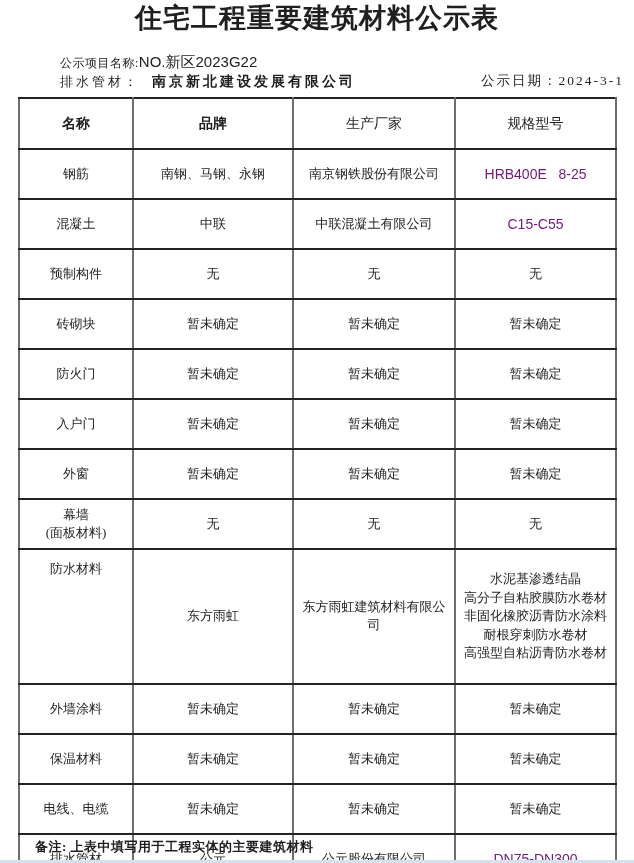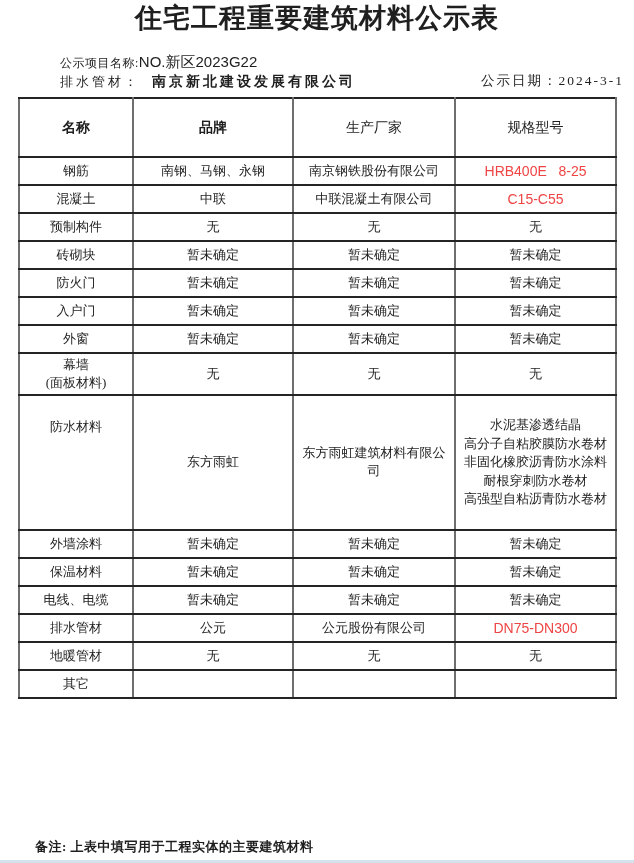--- a/index.html
+++ b/index.html
@@ -45,30 +45,30 @@
     border-top:2px solid #242424;
     border-bottom:2px solid #242424;
     border-left:2px solid #6e6e6e;
     border-right:2px solid #6e6e6e;
     text-align:center;vertical-align:middle;
     font-size:13px;
     padding:2px 6px;
     white-space:pre-wrap;
     overflow:hidden;
   }
-  thead tr{height:59px;}
-  tbody tr{height:28px;}
+  thead tr{height:51px;}
+  tbody tr{height:50px;}
   tbody tr.tall{height:96px;}
   th{font-weight:normal;font-size:14px;}
   th.hbold{font-weight:bold;font-family:"Liberation Sans", sans-serif;font-size:14px;}
   td.latin{
     font-family:"Liberation Sans", sans-serif;
-    font-size:14px;color:#ef4444;
-  }
-  td.vtop{vertical-align:top;padding-top:22px;}
+    font-size:14px;color:#701a75;
+  }
+  td.vtop{vertical-align:top;padding-top:10px;}
   td.spec-multi{line-height:18.5px;font-size:13px;padding:20px 4px;}
   .note{
     position:absolute;left:35px;top:838px;
     font-size:13px;font-weight:bold;
     letter-spacing:0.5px;
   }
   .bottom-strip{
     position:absolute;left:0;bottom:0;width:100%;height:3px;
     background:#d3e2ec;
   }

